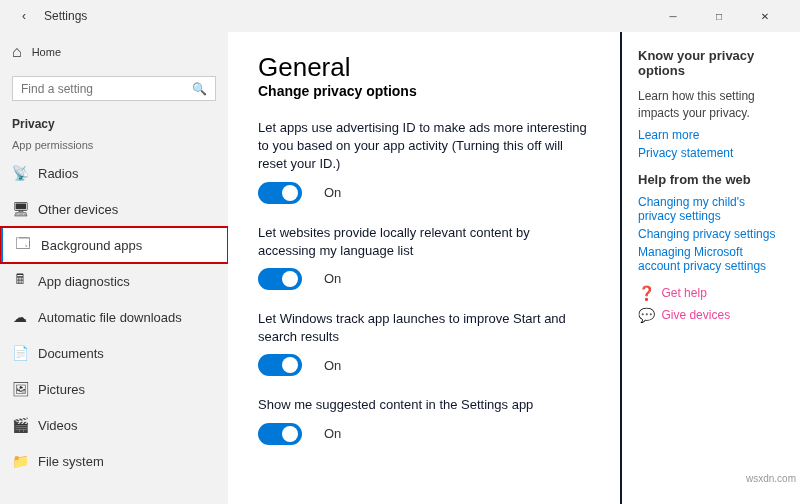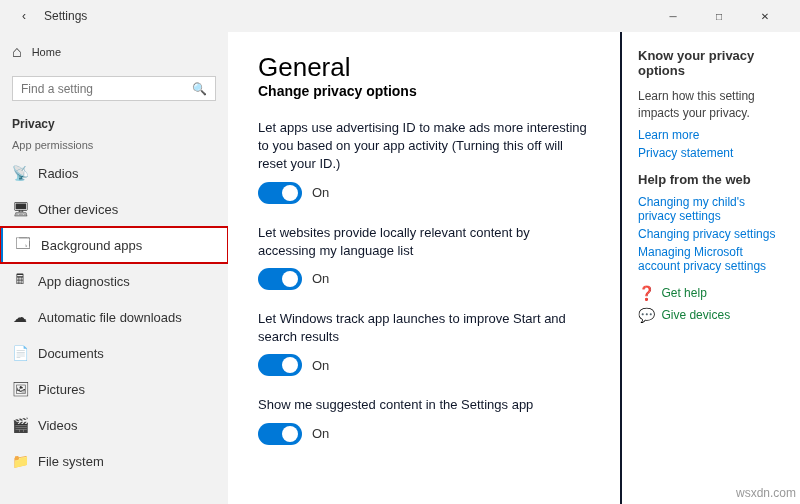--- a/index.html
+++ b/index.html
@@ -156,21 +156,21 @@
       color: #0f172a;
       margin-bottom: 8px;
       line-height: 1.4;
       max-width: 420px;
     }
 
     
     .toggle-row {
       display: flex;
       align-items: center;
-      gap: 10px;
+      gap: 22px;
     }
     .toggle {
       width: 44px;
       height: 22px;
       background: #0078d7;
       border-radius: 11px;
       position: relative;
       cursor: pointer;
       flex-shrink: 0;
     }
@@ -228,28 +228,28 @@
     .right-action {
       display: flex;
       align-items: center;
       gap: 6px;
       margin-bottom: 6px;
       cursor: pointer;
     }
     .right-action-icon { font-size: 14px; color: #0078d7; }
     .right-action-label {
       font-size: 12px;
-      color: #15803d;
+      color: #ec4899;
     }
 
     .watermark {
       position: fixed;
-      bottom: 4px;
+      bottom: 20px;
       right: 4px;
-      font-size: 12px;
+      font-size: 10px;
       color: #999;
     }
   </style>
 </head>
 <body>
 
 <div class="titlebar">
   <div class="titlebar-back">‹</div>
   <span class="titlebar-title">Settings</span>
   <div class="titlebar-controls">

